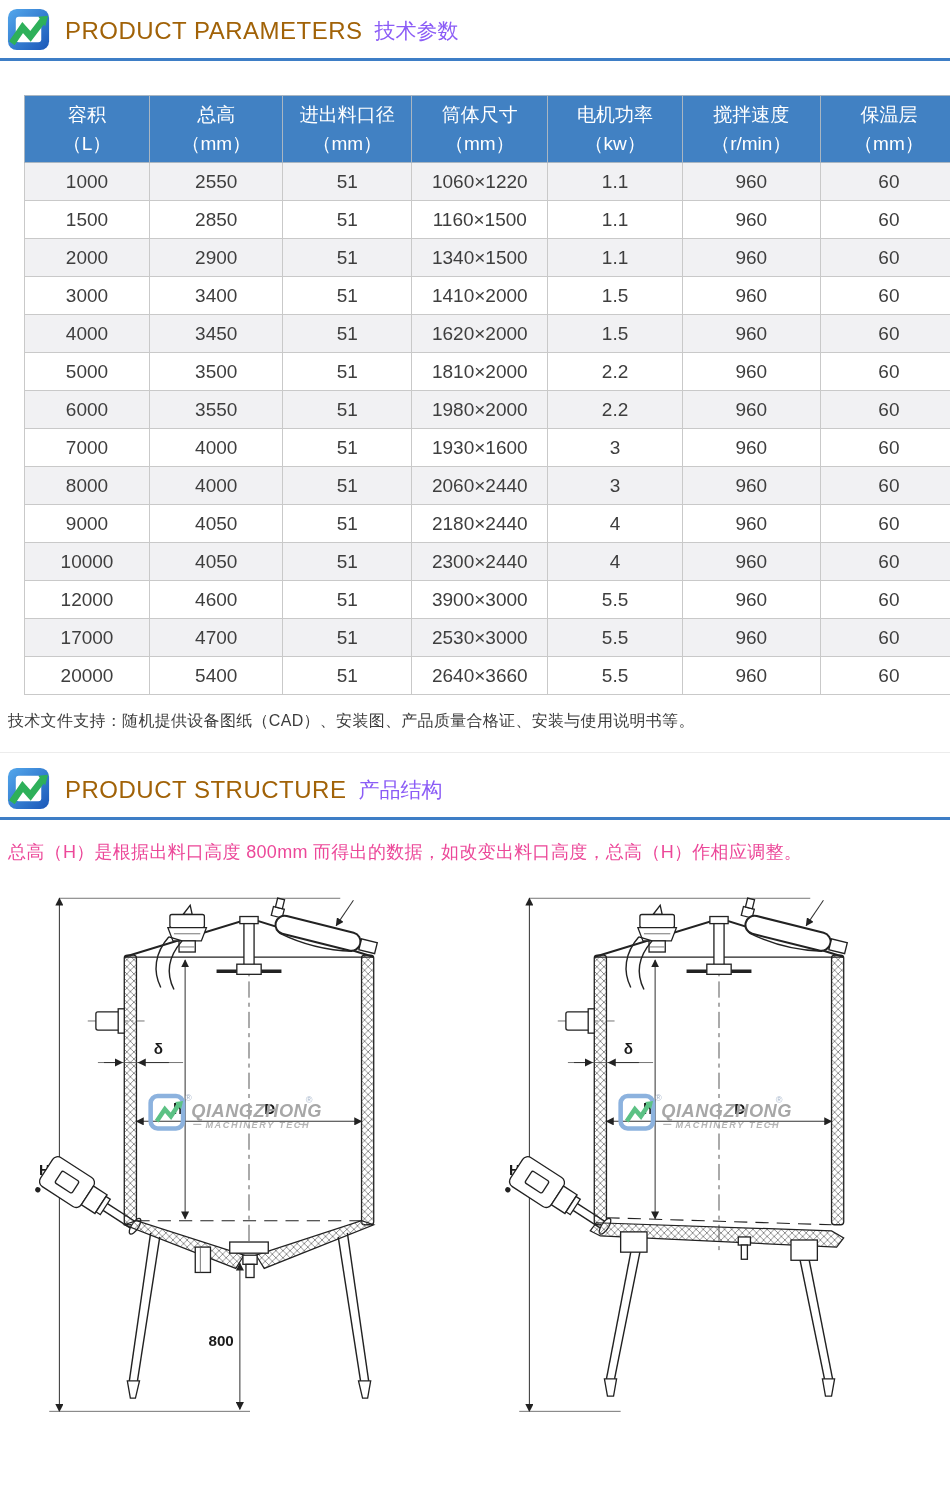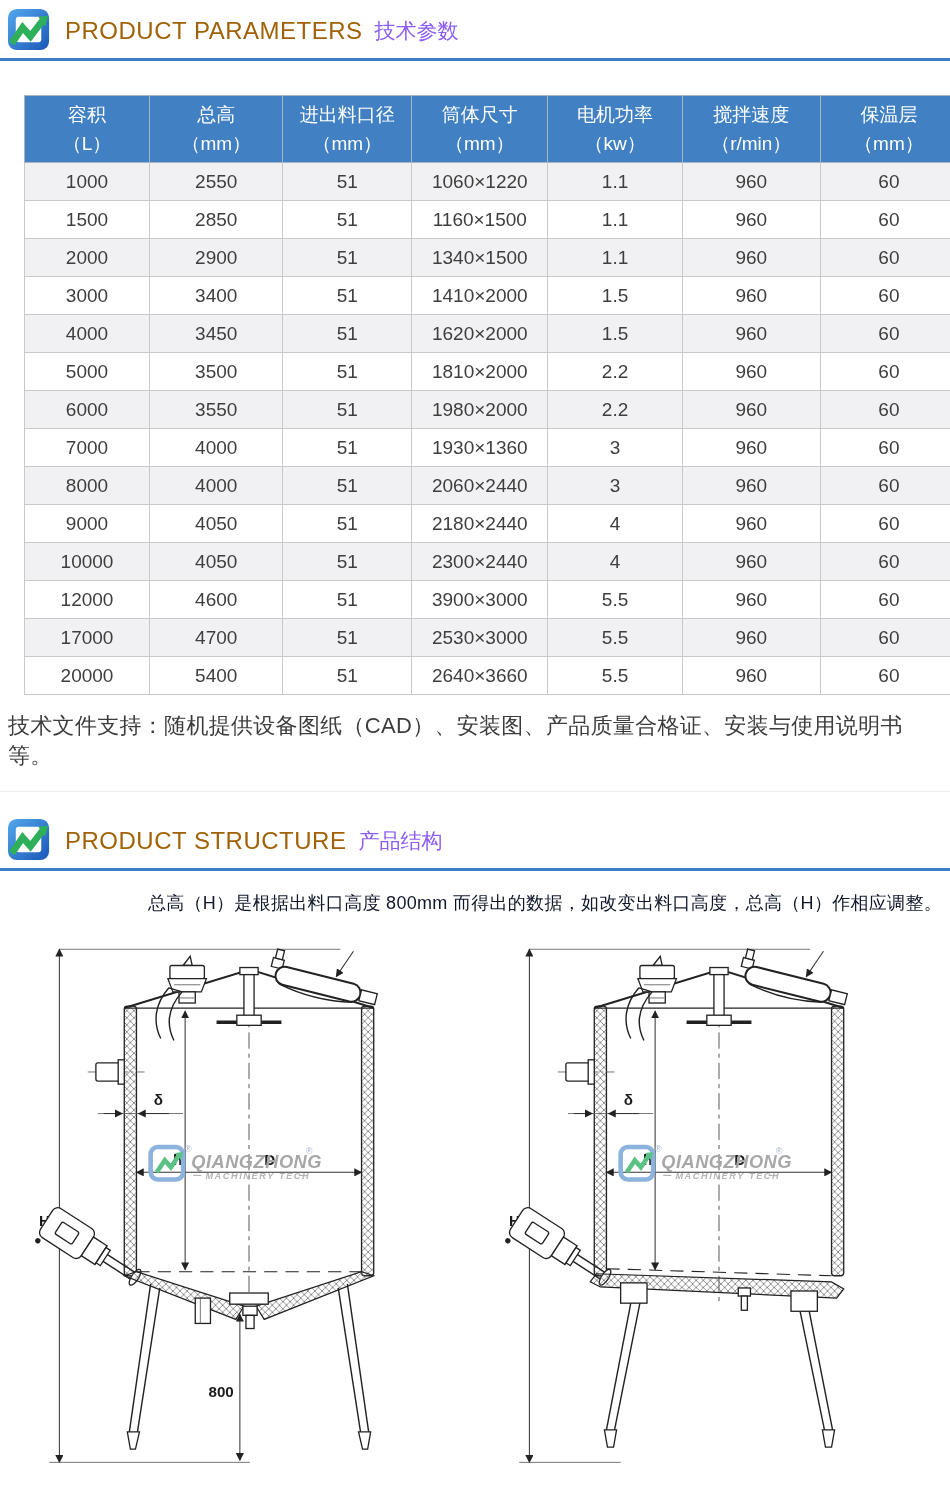--- a/index.html
+++ b/index.html
@@ -38,28 +38,28 @@
   table.params thead th .h-line { display: block; text-align: center; }
   table.params tbody td {
     text-align: center; font-size: 19px; color: #3e3e3e;
     height: 38px; border: 1px solid #c9c9c9; font-weight: 400;
   }
   table.params tbody tr:nth-child(odd)  { background: #f1f1f3; }
   table.params tbody tr:nth-child(even) { background: #ffffff; }
 
   .note {
     margin: 16px 8px 20px 8px;
-    font-size: 22px; color: #3c3c3c; letter-spacing: 0.3px;
+    font-size: 16px; color: #3c3c3c; letter-spacing: 0.3px;
   }
 
   
-  .structure-section { border-top: 1px solid #ececec; margin-top: 6px; padding-top: 18px; }
+  .structure-section { border-top: 1px solid #ececec; margin-top: 6px; padding-top: 6px; }
   .desc {
     margin: 20px 8px 8px 8px;
-    font-size: 18px; color: #0f172a; letter-spacing: 0.3px; text-align: right;
+    font-size: 18px; color: #ec4899; letter-spacing: 0.3px;
   }
   .diagrams {
     display: flex; justify-content: space-between;
     padding: 6px 10px 12px 28px;
   }
   .diagram { width: 442px; height: 580px; }
   .diagram svg { width: 100%; height: 100%; display: block; }
 
   
   .variant-flat .bottom-cone, .variant-flat .dim-800 { display: none; }
@@ -215,21 +215,21 @@
             <td>51</td>
             <td>1980×2000</td>
             <td>2.2</td>
             <td>960</td>
             <td>60</td>
           </tr>
           <tr>
             <td>7000</td>
             <td>4000</td>
             <td>51</td>
-            <td>1930×1360</td>
+            <td>1930×1600</td>
             <td>3</td>
             <td>960</td>
             <td>60</td>
           </tr>
           <tr>
             <td>8000</td>
             <td>4000</td>
             <td>51</td>
             <td>2060×2440</td>
             <td>3</td>

